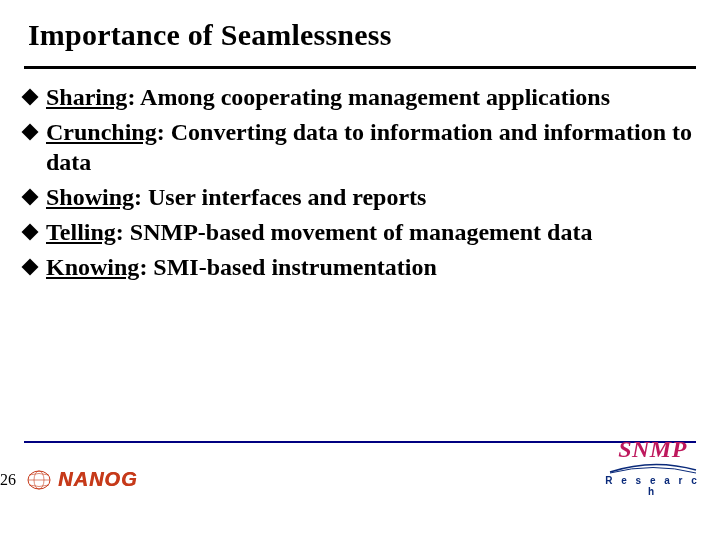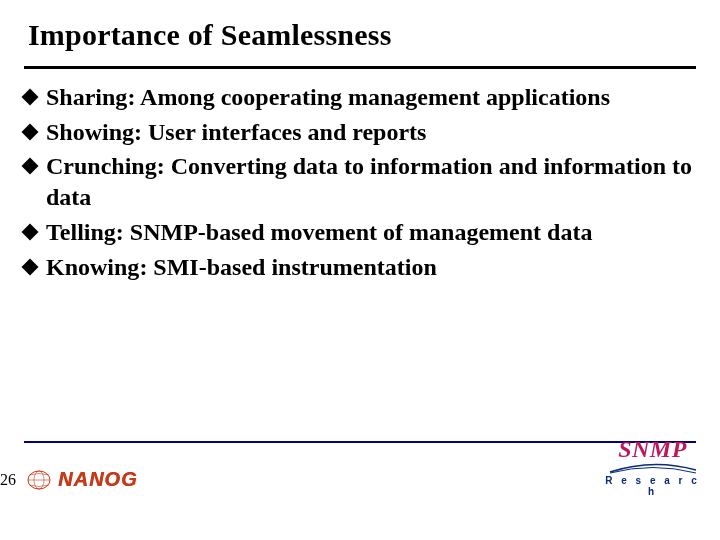--- a/index.html
+++ b/index.html
@@ -56,20 +56,21 @@
     transform: rotate(45deg);
     margin-top: 9px;
     margin-right: 10px;
     flex-shrink: 0;
   }
   .bullet-text {
     font-size: 24px;
     font-weight: bold;
   }
   .term {
+    text-decoration: underline;
   }
   .footer-rule {
     position: absolute;
     left: 24px;
     bottom: 68px;
     width: 672px;
     height: 0;
     border-top: 2px solid #000080;
   }
   .page-no {
@@ -143,25 +144,25 @@
   <div class="title">Importance of Seamlessness</div>
   <div class="title-rule"></div>
 
   <div class="body">
     <div class="bullet-item">
       <span class="diamond"></span>
       <span class="bullet-text"><span class="term">Sharing</span><span>:  Among cooperating management applications</span></span>
     </div>
     <div class="bullet-item">
       <span class="diamond"></span>
+      <span class="bullet-text"><span class="term">Crunching</span><span>:  Converting data to information and information to data</span></span>
+    </div>
+    <div class="bullet-item">
+      <span class="diamond"></span>
       <span class="bullet-text"><span class="term">Showing</span><span>:  User interfaces and reports</span></span>
-    </div>
-    <div class="bullet-item">
-      <span class="diamond"></span>
-      <span class="bullet-text"><span class="term">Crunching</span><span>:  Converting data to information and information to data</span></span>
     </div>
     <div class="bullet-item">
       <span class="diamond"></span>
       <span class="bullet-text"><span class="term">Telling</span><span>:  SNMP-based movement of management data</span></span>
     </div>
     <div class="bullet-item">
       <span class="diamond"></span>
       <span class="bullet-text"><span class="term">Knowing</span><span>:  SMI-based instrumentation</span></span>
     </div>
   </div>

